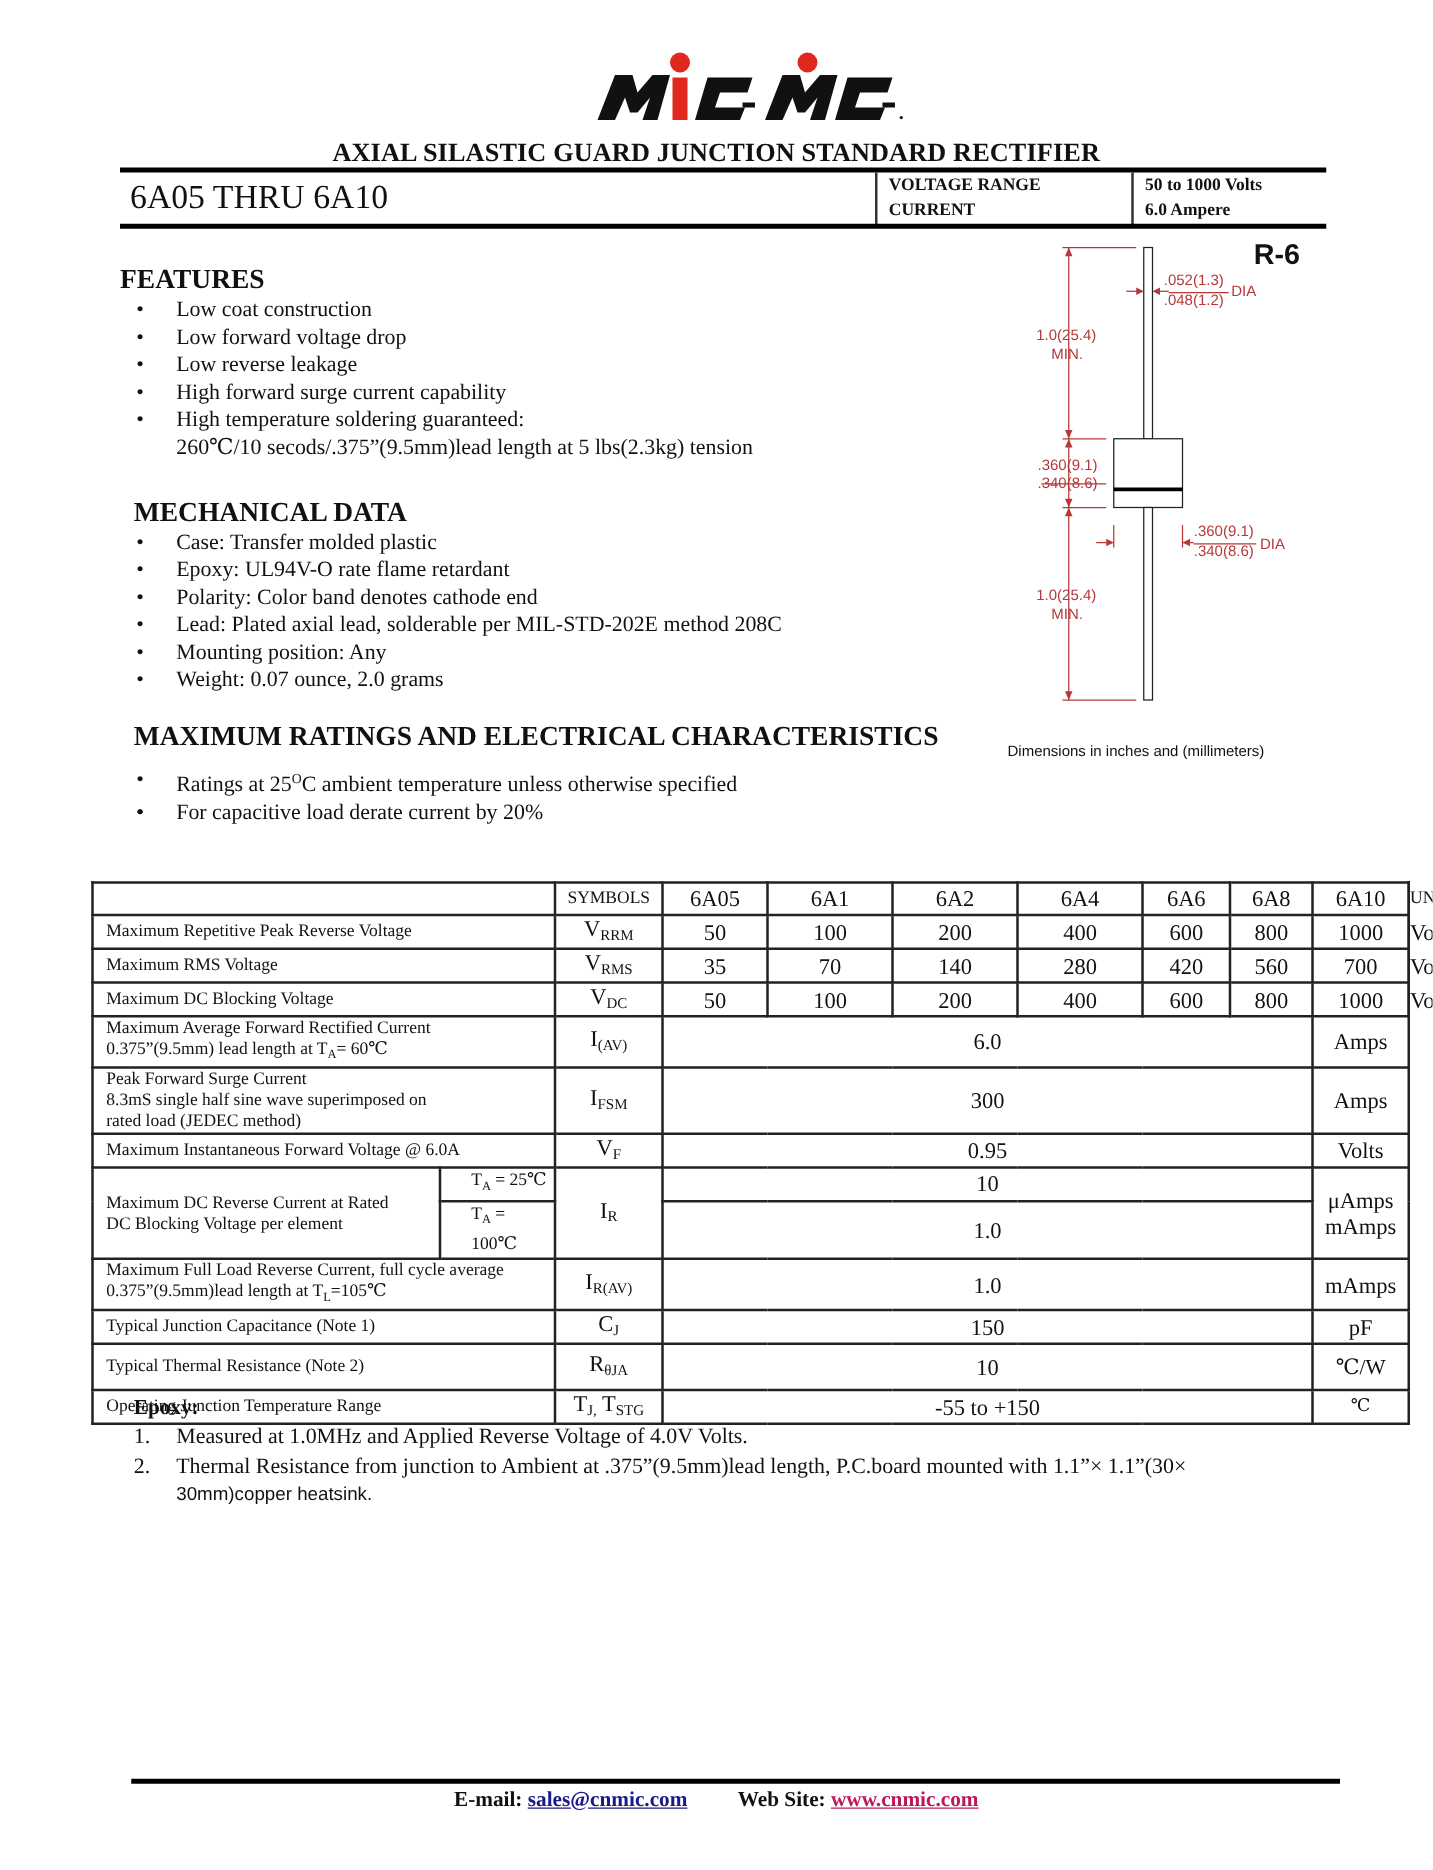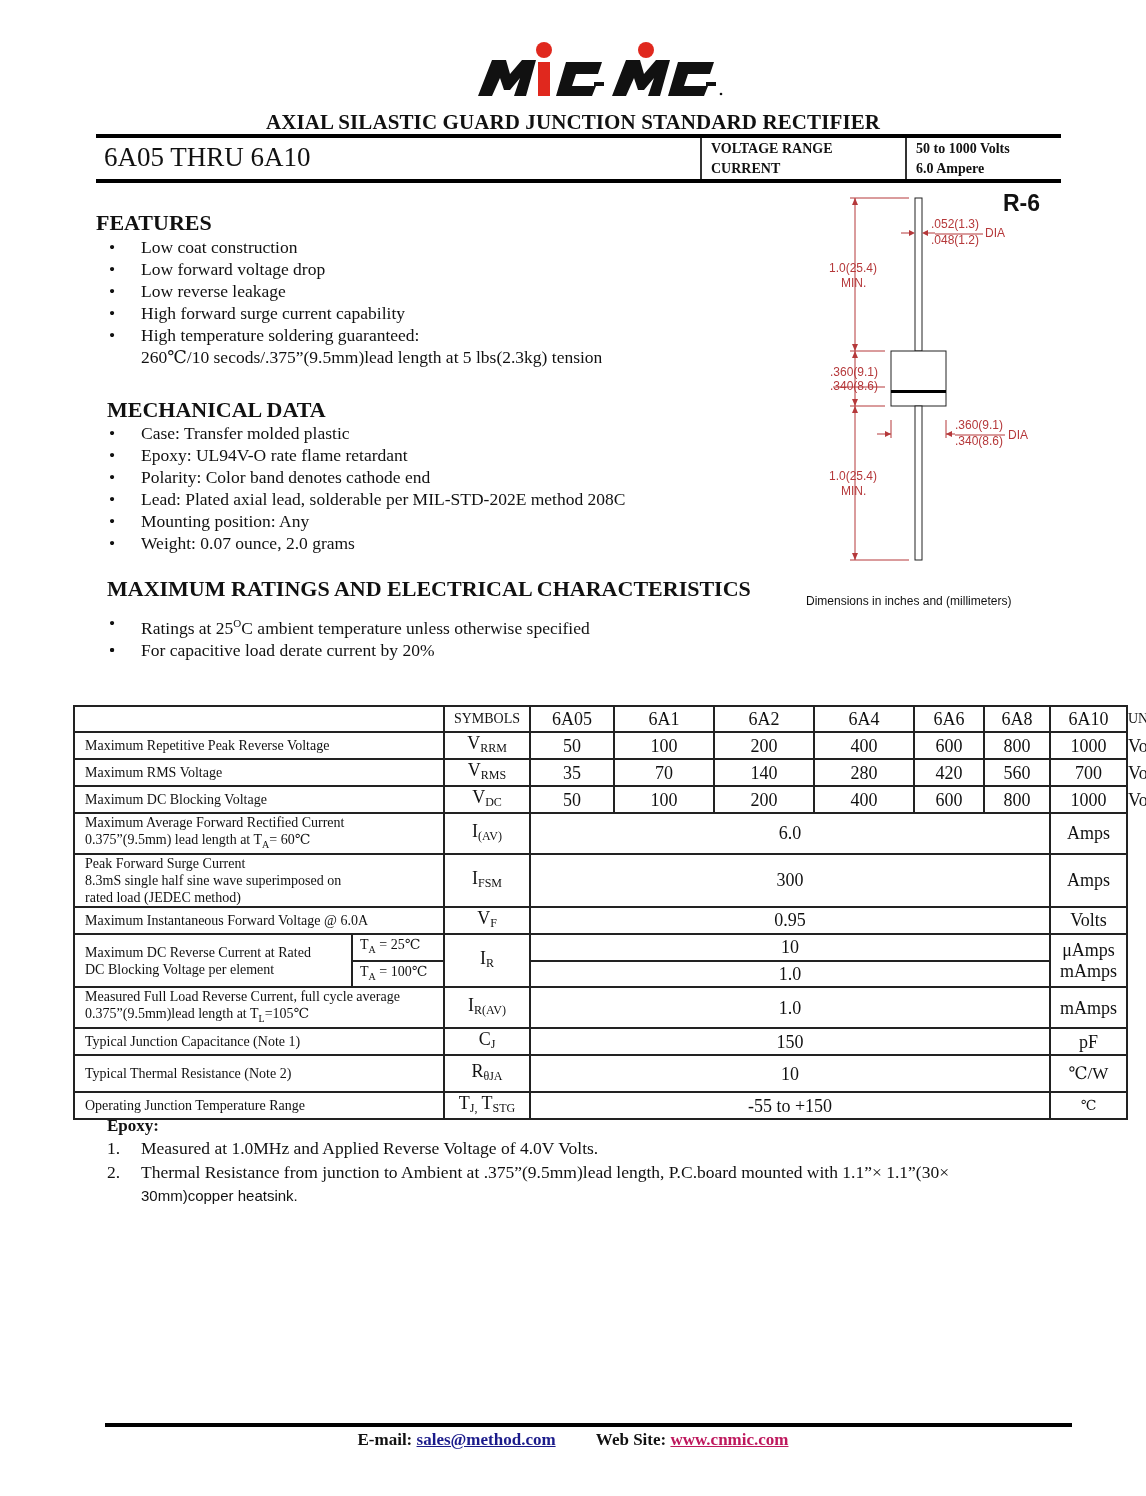--- a/index.html
+++ b/index.html
@@ -27,21 +27,21 @@
   
   #diagram { left: 805px; top: 188px; width: 260px; height: 410px; }
   #pkg-name { left: 1003px; top: 190px; font-family: "Liberation Sans", sans-serif; font-weight: bold; font-size: 23px; }
   #dim-note { left: 806px; top: 594px; font-family: "Liberation Sans", sans-serif; font-size: 12px; }
   .dim-t { font-family: "Liberation Sans", sans-serif; font-size: 12px; fill: #b5383a; }
 
   
   #spec-table { position: absolute; left: 73px; top: 705px; width: 1053px; border-collapse: collapse; table-layout: fixed; }
   #spec-table td { border: 2px solid #222; text-align: center; vertical-align: middle; font-size: 18px; padding: 0; line-height: 20px; }
   #spec-table td.param { text-align: left; padding-left: 10px; font-size: 14px; line-height: 17px; }
-  #spec-table td.cond { font-size: 14px; text-align: left; padding-left: 7px; }
+  #spec-table td.cond { font-size: 14px; text-align: left; padding-left: 24px; }
   #spec-table td.hdr-sym { font-size: 14px; }
   #spec-table td.hdr-units { font-size: 14px; }
   #spec-table td.sym { font-size: 18px; }
   #spec-table td.sym sub { font-size: 12px; vertical-align: -3px; }
   #spec-table td.unit-sm { font-size: 14px; }
   #spec-table tr.h26 td { height: 26px; }
 
   
   #notes-h { left: 107px; top: 1116px; font-weight: bold; font-size: 17px; }
   .note { position: absolute; font-size: 17.5px; line-height: 24px; }
@@ -267,21 +267,21 @@
     <td rowspan="2" class="sym"><span>I</span><sub>R</sub></td>
     <td colspan="8">10</td>
     <td rowspan="2" style="line-height:21px"><span>μAmps</span><br><span>mAmps</span></td>
   </tr>
   <tr style="height:26px">
     <td class="cond"><span>T</span><sub style="font-size:10px">A</sub><span> = 100℃</span></td>
     <td colspan="8">1.0</td>
   </tr>
 
   <tr style="height:40px">
-    <td colspan="2" class="param"><span>Measured Full Load Reverse Current, full cycle average</span><br><span>0.375”(9.5mm)lead length at T</span><sub style="font-size:10px">L</sub><span>=105℃</span></td>
+    <td colspan="2" class="param"><span>Maximum Full Load Reverse Current, full cycle average</span><br><span>0.375”(9.5mm)lead length at T</span><sub style="font-size:10px">L</sub><span>=105℃</span></td>
     <td class="sym"><span>I</span><sub>R(AV)</sub></td>
     <td colspan="8">1.0</td>
     <td>mAmps</td>
   </tr>
 
   <tr class="h26">
     <td colspan="2" class="param">Typical Junction Capacitance (Note 1)</td>
     <td class="sym"><span>C</span><sub>J</sub></td>
     <td colspan="8">150</td>
     <td>pF</td>
@@ -310,16 +310,16 @@
 </div>
 <div class="note" style="left:107px; top:1160px; width:960px;">
   <span class="num">2.</span>
     <span class="txt">Thermal Resistance from junction to Ambient at .375”(9.5mm)lead length, P.C.board mounted with 1.1”× 1.1”(30×</span>
     <span class="txt mono">30mm)copper heatsink.</span>
 </div>
 
 <div class="hr-thick" style="left:105px; top:1423px; width:967px; height:4px;"></div>
 <div id="footer" class="abs">
   <span>E-mail:</span>
-  <a href="#">sales@method.com</a>
+  <a href="#">sales@cnmic.com</a>
   <span class="web">Web Site:</span>
   <span class="web-link"><a href="#" style="color:#be185d">www.cnmic.com</a></span>
 </div>
 
 </body></html>

